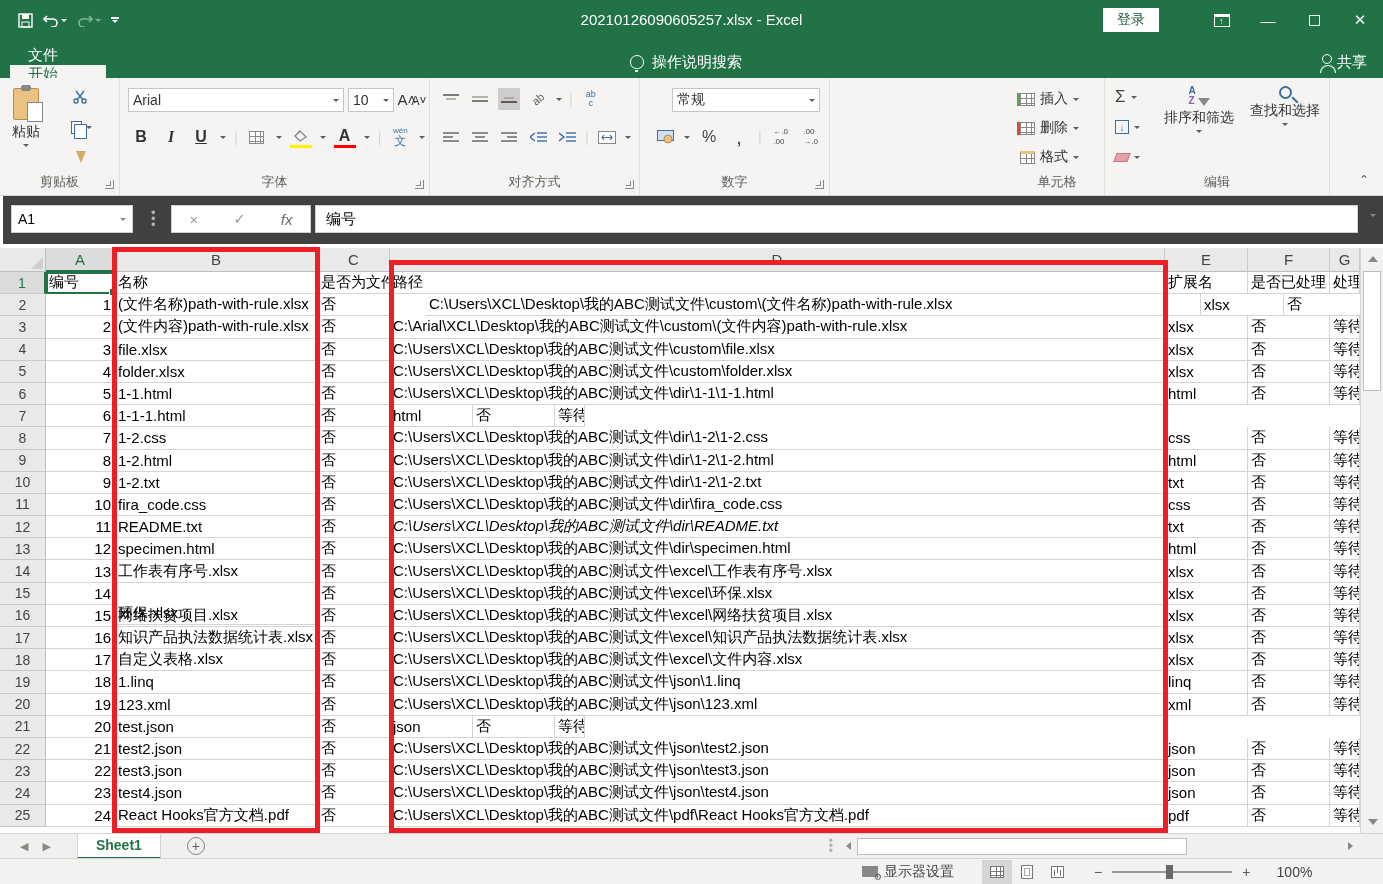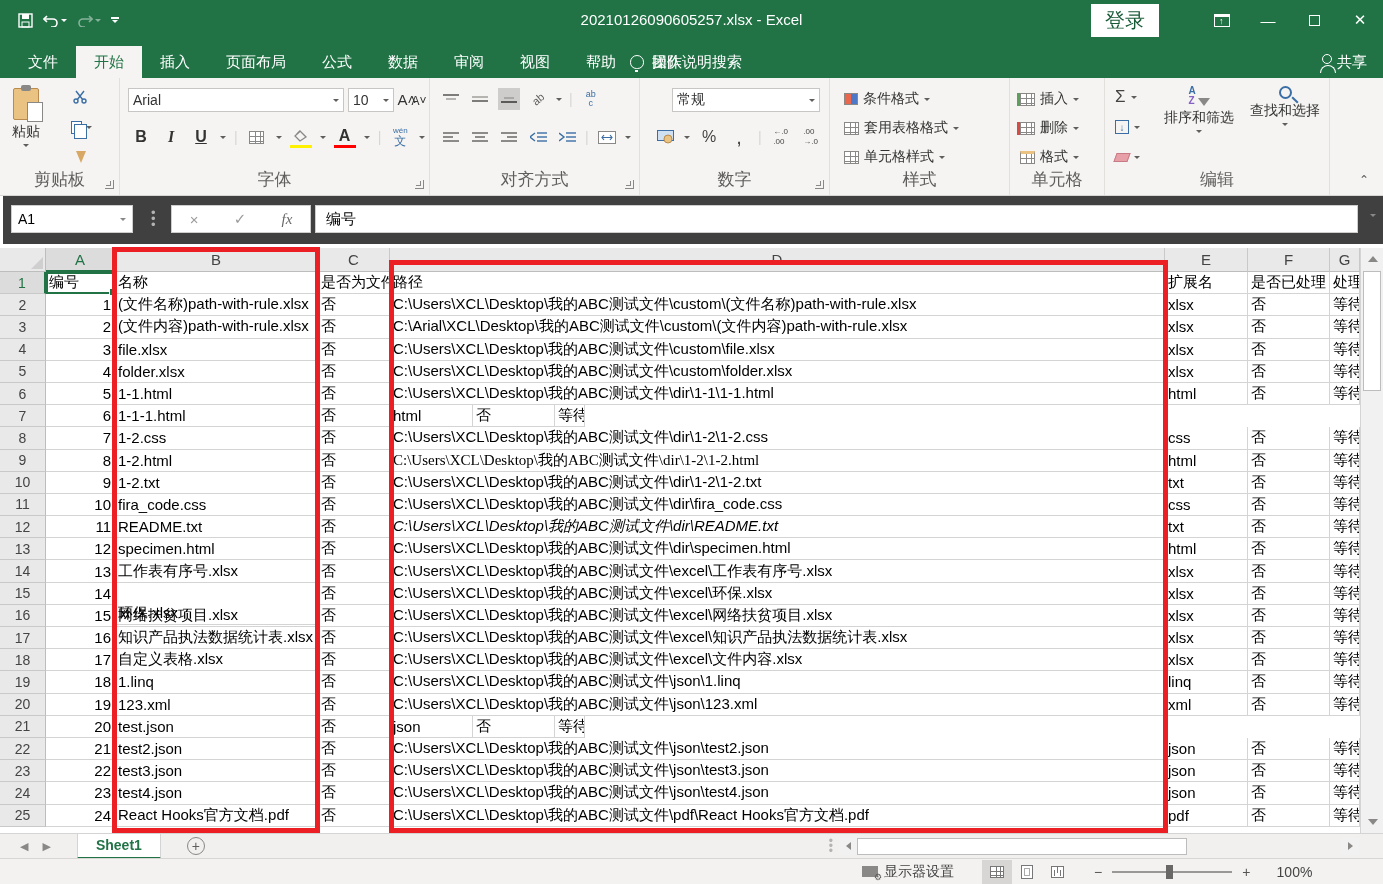--- a/index.html
+++ b/index.html
@@ -13,47 +13,47 @@
     background:#217346; color:#fff; }
   .qat { position:absolute; top:0; left:18px; height:40px; display:flex; align-items:center; gap:10px; }
   .qat .btn { display:flex; align-items:center; gap:2px; color:#fff; font-size:15px; }
   .dim { opacity:.45; }
   .caret { width:0; height:0; border-left:4px solid transparent; border-right:4px solid transparent;
     border-top:4px solid currentColor; display:inline-block; }
   .caret.small { border-left-width:3px; border-right-width:3px; border-top-width:3px; }
   #title-text { position:absolute; top:0; left:0; right:0; height:40px; line-height:40px;
     text-align:center; font-size:15px; color:#fff; }
   .title-right { position:absolute; top:0; right:0; height:40px; display:flex; align-items:center; }
-  #signin { background:#fff; color:#185a36; font-size:20px; padding:3px 14px; margin-right:40px; cursor:pointer; }
+  #signin { background:#fff; color:#185a36; font-size:14px; padding:3px 14px; margin-right:40px; cursor:pointer; }
   .winbtn { width:46px; height:40px; display:flex; align-items:center; justify-content:center;
     color:#fff; font-size:15px; }
   .ribbon-display-icon { width:16px; height:13px; border:1px solid #fff; position:relative; }
   .ribbon-display-icon::before { content:""; position:absolute; top:-1px; left:-1px; right:-1px; height:3px; background:#fff; }
   .ribbon-display-icon::after { content:"↑"; position:absolute; top:1px; left:4px; font-size:9px; color:#fff; }
   .max-icon { width:11px; height:11px; border:1px solid #fff; }
 
   
   #tabrow { position:absolute; top:40px; left:0; width:1383px; height:38px; background:#217346; }
-  #tabs { position:absolute; left:10px; bottom:0; display:flex; height:32px; }
+  #tabs { position:absolute; left:10px; bottom:0; display:flex; height:32px;flex-direction:column; }
   .tab { color:#fff; font-size:15px; padding:0 18px; display:flex; align-items:center; height:32px; cursor:pointer; }
   .tab.active { background:#f5f4f2; color:#217346; }
   #tellme { position:absolute; left:630px; bottom:0; height:32px; display:flex; align-items:center; gap:8px;
     color:#fff; font-size:15px; }
   .bulb { width:14px; height:14px; border:1.5px solid #fff; border-radius:50% 50% 45% 45%; position:relative; }
   .bulb::after { content:""; position:absolute; left:4px; bottom:-4px; width:3px; height:3px; border-bottom:2px solid #fff; }
   #share { position:absolute; right:16px; bottom:0; height:32px; display:flex; align-items:center; gap:5px; color:#fff; font-size:15px; }
   .person { width:10px; height:10px; border:1.5px solid #fff; border-radius:50%; position:relative; margin-top:-6px;}
   .person::after { content:""; position:absolute; top:10px; left:-3px; width:14px; height:7px;
     border:1.5px solid #fff; border-bottom:none; border-radius:8px 8px 0 0; }
 
   
   #ribbon { position:absolute; top:78px; left:0; width:1383px; height:118px; background:#f5f4f2;
     border-bottom:1px solid #d8d6d4; font-size:14px; color:#333; }
   .group { position:absolute; top:0; height:117px; border-right:1px solid #e2e0dd; }
-  .glabel { position:absolute; bottom:4px; left:0; right:0; text-align:center; font-size:17px; color:#605e5c; }
+  .glabel { position:absolute; bottom:4px; left:0; right:0; text-align:center; font-size:13px; color:#605e5c; }
   .launcher { position:absolute; bottom:6px; right:5px; width:9px; height:9px;
     border-right:1px solid #8a8886; border-bottom:1px solid #8a8886; }
   .launcher::before { content:""; position:absolute; right:2px; bottom:2px; width:4px; height:4px;
     border-right:1px solid #8a8886; border-bottom:1px solid #8a8886; }
   .bigbtn { display:flex; flex-direction:column; align-items:center; gap:3px; font-size:14px; color:#333; cursor:pointer; }
   .combo { background:#fff; border:1px solid #c8c6c4; height:24px; display:flex; align-items:center;
     padding:0 4px; font-size:14px; justify-content:space-between; }
   .combo .caret { color:#605e5c; }
   .ic { display:inline-flex; align-items:center; justify-content:center; width:22px; height:22px; cursor:pointer; }
   .clipboard { width:26px; height:32px; background:#eac282; border:1px solid #b98b4e; border-radius:2px; position:relative; }
@@ -83,21 +83,21 @@
   .chev-collapse { position:absolute; right:14px; bottom:8px; color:#605e5c; font-size:12px; }
   .mini-swatch { width:14px; height:12px; display:inline-block; }
 
   
   #formulabar { position:absolute; top:196px; left:3px; width:1383px; height:48px; background:#404040; }
   #namebox { position:absolute; top:9px; left:8px; width:122px; height:28px; background:#fff;
     border:1px solid #d0cecc; display:flex; align-items:center; justify-content:space-between; padding:0 6px; font-size:14px; }
   .vdots { position:absolute; top:14px; left:148px; color:#b5b3b1; font-size:13px; letter-spacing:0; line-height:6px; }
   #fxbtns { position:absolute; top:9px; left:168px; width:140px; height:28px; background:#fff;
     border:1px solid #d0cecc; display:flex; align-items:center; justify-content:space-around; color:#9d9b99; font-size:15px; }
-  #fxbtns .fx { font-family:Liberation Serif, serif; font-style:italic; color:#6a6867; }
+  #fxbtns .fx { font-family:Liberation Sans, sans-serif; font-style:italic; color:#6a6867; }
   #formula-field { position:absolute; top:9px; left:312px; right:28px; height:28px; background:#fff;
     border:1px solid #d0cecc; display:flex; align-items:center; padding:0 10px; font-size:15px; }
   #fb-expand { position:absolute; top:18px; right:10px; color:#8a8886; }
 
   
   #sheet { position:absolute; top:248px; left:0; width:1360px; height:585px; background:#fff; }
   .grid-colhdr-row { display:flex; height:24px; }
   .corner-cell { width:46px; height:24px; background:#e9e9e9; border-right:1px solid #bdbdbd;
     border-bottom:1px solid #bdbdbd; position:relative; }
   .corner-cell::after { content:""; position:absolute; right:2px; bottom:2px;
@@ -404,40 +404,20 @@
         <span style="color:#d8d6d4">|</span>
         <span class="ic" style="font-size:8px;white-space:pre;line-height:1.2;color:#444;">←.0
 .00</span>
         <span class="ic" style="font-size:8px;white-space:pre;line-height:1.2;color:#444;">.00
 →.0</span>
       </div>
       <div class="glabel">数字</div>
       <div class="launcher"></div>
     </div>
 
-    <div class="group" style="left:830px;width:180px;">
-      <div class="abs" style="left:14px;top:8px;display:flex;flex-direction:column;gap:3px;">
-        <span class="rowbtn">
-          <span class="mini-swatch" style="background:linear-gradient(90deg,#e8674d 50%,#4d78c8 50%);border:1px solid #8a8886;"></span>
-          <span>条件格式</span>
-            <span class="caret small" style="color:#605e5c"></span>
-        </span>
-        <span class="rowbtn">
-          <span class="grid-ic"></span>
-          <span>套用表格格式</span>
-            <span class="caret small" style="color:#605e5c"></span>
-        </span>
-        <span class="rowbtn">
-          <span class="grid-ic"></span>
-          <span>单元格样式</span>
-            <span class="caret small" style="color:#605e5c"></span>
-        </span>
-      </div>
-      <div class="glabel">样式</div>
-    </div>
 
     <div class="group" style="left:1010px;width:95px;">
       <div class="abs" style="left:10px;top:8px;display:flex;flex-direction:column;gap:3px;">
         <span class="rowbtn">
           <span class="grid-ic" style="box-shadow:-3px 0 0 #5ba05b;"></span>
           <span>插入</span>
             <span class="caret small" style="color:#605e5c"></span>
         </span>
         <span class="rowbtn">
           <span class="grid-ic" style="box-shadow:-3px 0 0 #d84b42;"></span>
@@ -523,21 +503,21 @@
         <div class="cell" style="width: 775px;">路径</div>
         <div class="cell" style="width: 83px;">扩展名</div>
         <div class="cell" style="width: 82px;">是否已处理</div>
         <div class="cell" style="width: 30px;">处理</div>
       </div>
       <div class="grid-row">
         <div class="row-hdr">2</div>
         <div class="cell num" style="width: 69px;">1</div>
         <div class="cell" style="width: 203px;">(文件名称)path-with-rule.xlsx</div>
         <div class="cell" style="width: 72px;">否</div>
-        <div class="cell" style="width: 775px;">C:\Users\XCL\Desktop\我的ABC测试文件\custom\(文件名称)path-with-rule.xlsx</div>
+        <div class="cell" style="width: 775px; margin-left: 36px;">C:\Users\XCL\Desktop\我的ABC测试文件\custom\(文件名称)path-with-rule.xlsx</div>
         <div class="cell" style="width: 83px;">xlsx</div>
         <div class="cell" style="width: 82px;">否</div>
         <div class="cell" style="width: 30px;">等待</div>
       </div>
       <div class="grid-row">
         <div class="row-hdr">3</div>
         <div class="cell num" style="width: 69px;">2</div>
         <div class="cell" style="width: 203px;">(文件内容)path-with-rule.xlsx</div>
         <div class="cell" style="width: 72px;">否</div>
         <div class="cell" style="width: 775px;">C:\Arial\XCL\Desktop\我的ABC测试文件\custom\(文件内容)path-with-rule.xlsx</div>
@@ -592,21 +572,21 @@
         <div class="cell" style="width: 775px;">C:\Users\XCL\Desktop\我的ABC测试文件\dir\1-2\1-2.css</div>
         <div class="cell" style="width: 83px;">css</div>
         <div class="cell" style="width: 82px;">否</div>
         <div class="cell" style="width: 30px;">等待</div>
       </div>
       <div class="grid-row">
         <div class="row-hdr">9</div>
         <div class="cell num" style="width: 69px;">8</div>
         <div class="cell" style="width: 203px;">1-2.html</div>
         <div class="cell" style="width: 72px;">否</div>
-        <div class="cell" style="width: 775px; font-family: Liberation Serif, serif;">C:\Users\XCL\Desktop\我的ABC测试文件\dir\1-2\1-2.html</div>
+        <div class="cell" style="width: 775px;">C:\Users\XCL\Desktop\我的ABC测试文件\dir\1-2\1-2.html</div>
         <div class="cell" style="width: 83px;">html</div>
         <div class="cell" style="width: 82px;">否</div>
         <div class="cell" style="width: 30px;">等待</div>
       </div>
       <div class="grid-row">
         <div class="row-hdr">10</div>
         <div class="cell num" style="width: 69px;">9</div>
         <div class="cell" style="width: 203px;">1-2.txt</div>
         <div class="cell" style="width: 72px;">否</div>
         <div class="cell" style="width: 775px;">C:\Users\XCL\Desktop\我的ABC测试文件\dir\1-2\1-2.txt</div>

